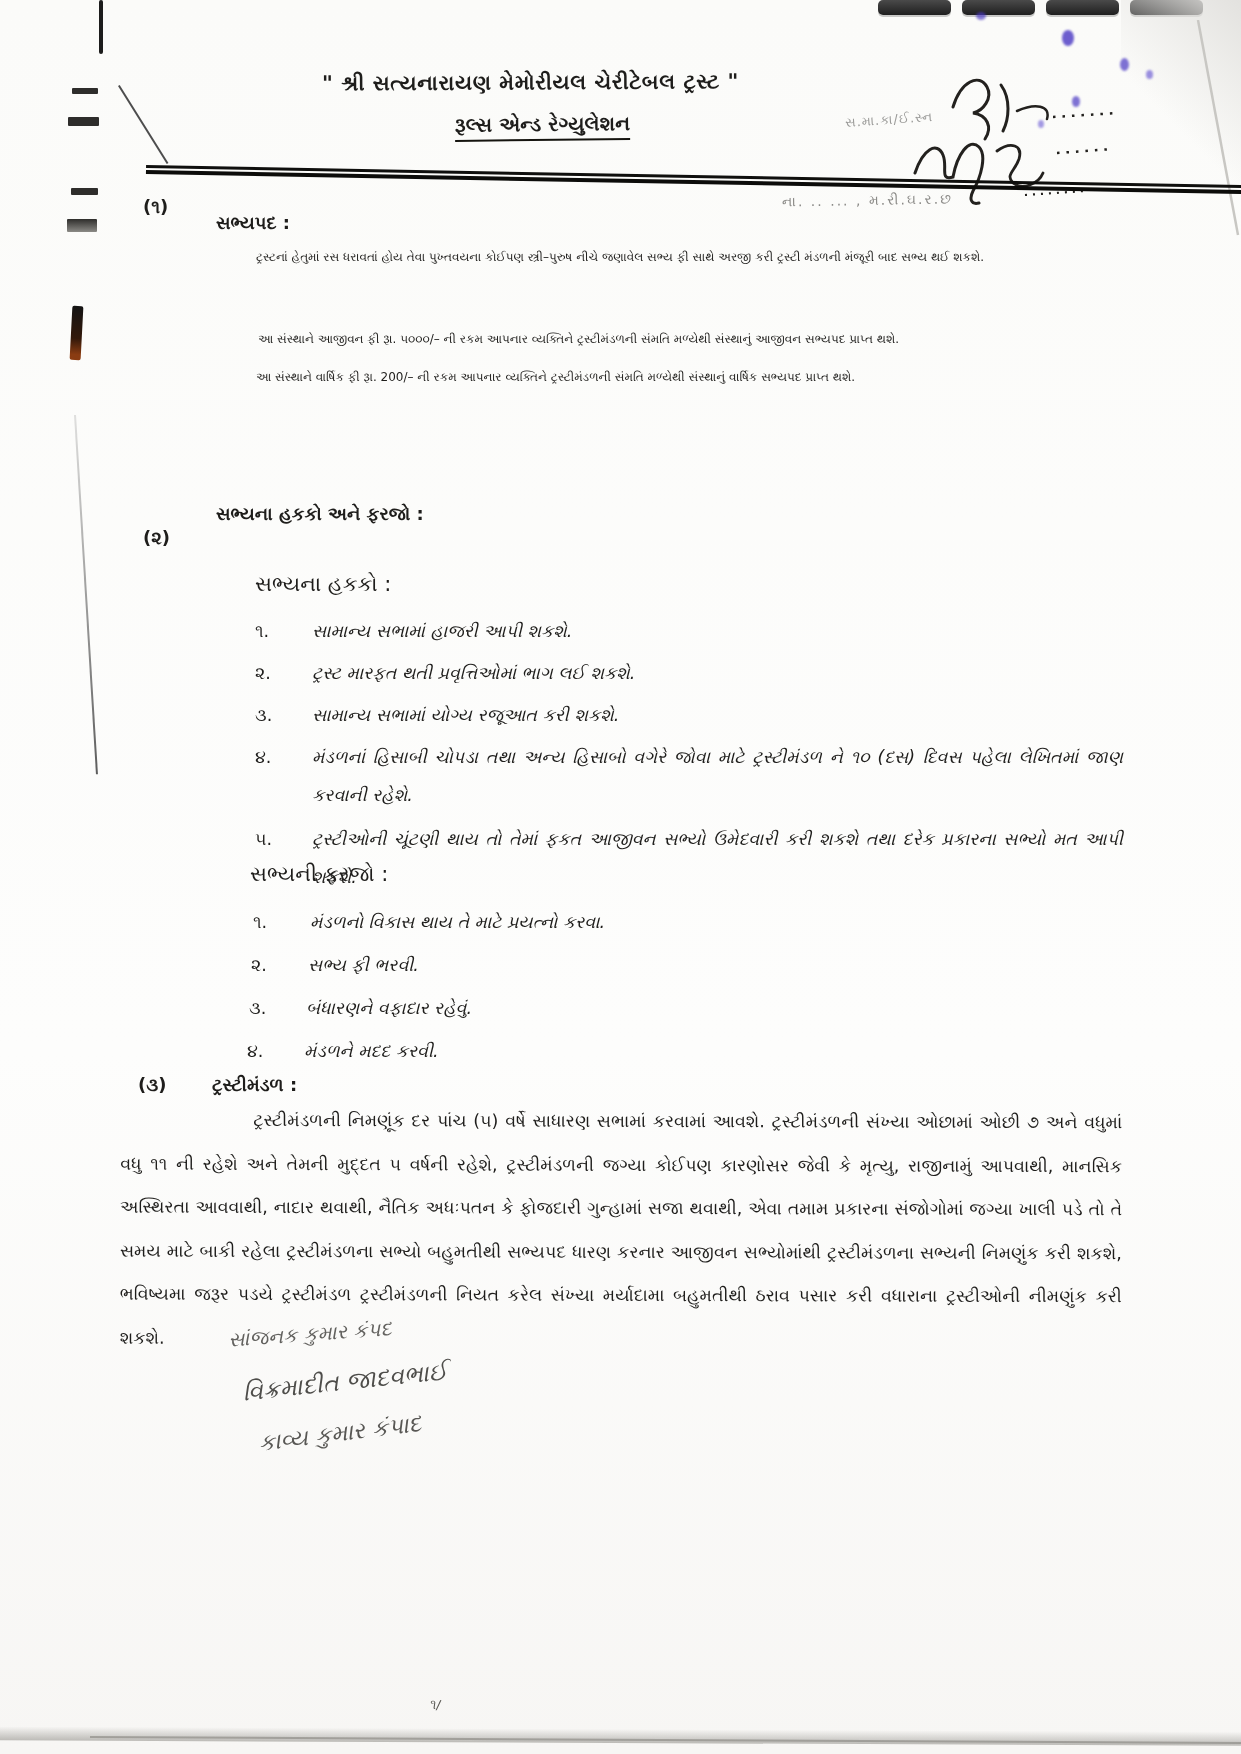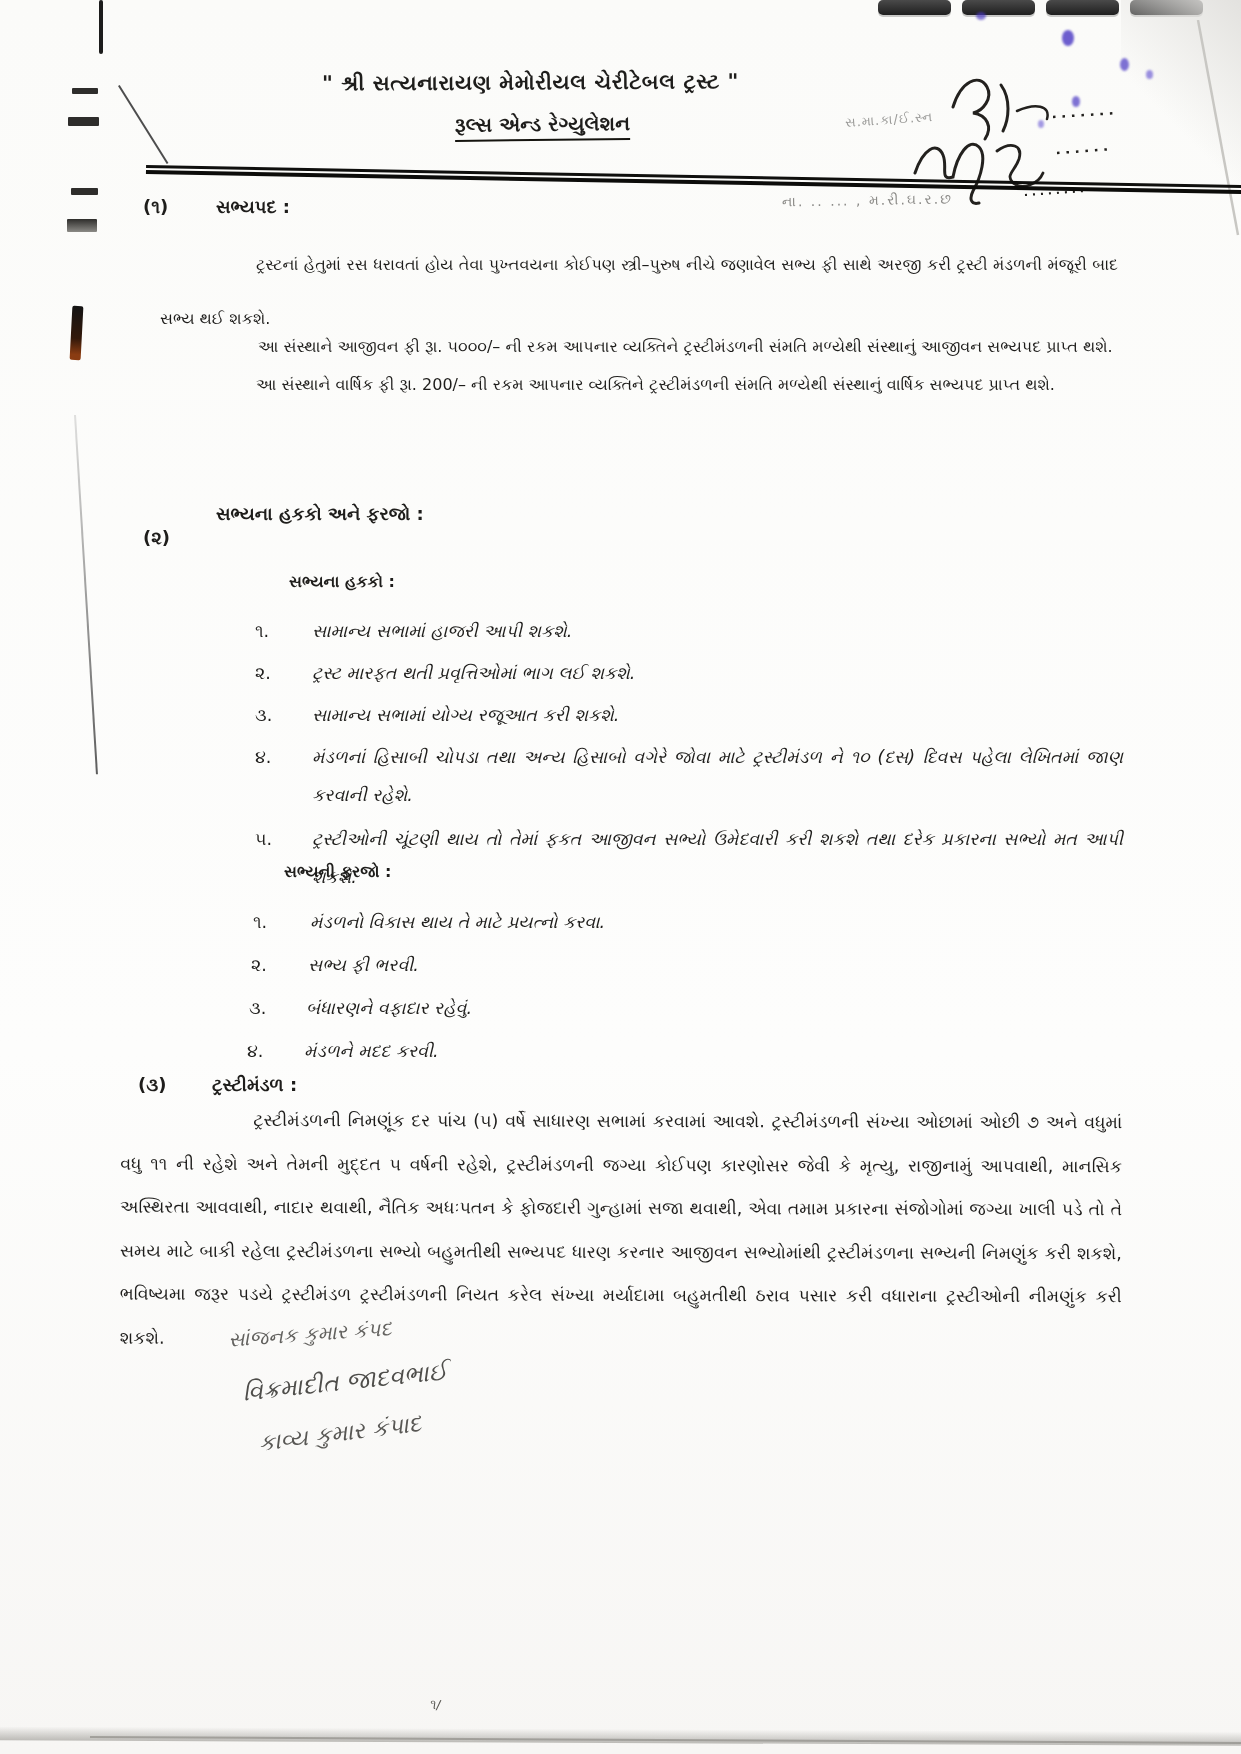--- a/index.html
+++ b/index.html
@@ -32,26 +32,26 @@
   .stamp-faint{position:absolute;left:845px;top:112px;font-size:13px;color:#8a8a88;opacity:.85;transform:rotate(-4deg);letter-spacing:1px;}
   .rule{position:absolute;left:146px;top:165px;width:1098px;transform:rotate(1.05deg);transform-origin:left center;}
   .rule .r1{height:3px;background:#0f0f0d;}
   .rule .r2{height:4px;background:#0c0c0a;margin-top:2px;}
   
   .ink-tr{position:absolute;left:905px;top:55px;}
   .faint-note{position:absolute;left:782px;top:192px;font-size:14px;color:#6f6e6b;opacity:.8;letter-spacing:2px;transform:rotate(-1deg);}
   
   .sec-head{position:absolute;font-weight:bold;font-size:18px;}
   .sec-num{position:absolute;font-weight:bold;font-size:18px;}
-  .para{position:absolute;font-size:16px;line-height:54px;text-align:justify;}
+  .para{position:absolute;font-size:12px;line-height:38px;text-align:justify;}
   .para.indent{text-indent:96px;}
   .item{position:absolute;display:flex;font-size:17.5px;line-height:38px;}
   .item .num{width:57px;flex:0 0 57px;}
   .item .txt{flex:1;text-align:justify;font-style:italic;}
-  .subhead{position:absolute;font-weight:bold;font-size:16px;margin-left:34px;}
+  .subhead{position:absolute;font-weight:normal;font-size:21px;}
   .s3para{position:absolute;left:120px;top:1100px;width:1002px;font-size:17.5px;line-height:43.5px;text-align:justify;text-indent:133px;transform:rotate(.15deg);}
   
   .sig{position:absolute;color:#3c3b38;font-family:"DejaVu Serif","Liberation Serif",serif;font-style:italic;}
   .sig1{left:228px;top:1322px;font-size:20px;transform:rotate(-4deg);opacity:.8;}
   .sig2{left:242px;top:1368px;font-size:24px;transform:rotate(-6deg);opacity:.9;}
   .sig3{left:258px;top:1420px;font-size:23px;transform:rotate(-7deg);opacity:.85;}
   .tinymark{position:absolute;left:430px;top:1697px;font-size:13px;color:#55544f;transform:rotate(8deg);}
 </style>
 </head>
 <body>
@@ -97,21 +97,21 @@
   <div class="smudge" style="left:1072px;top:96px;width:8px;height:11px;background:#4a38c4;opacity:.7"></div>
   <div class="smudge" style="left:1038px;top:120px;width:6px;height:8px;background:#5a48d0;opacity:.55"></div>
   <div class="smudge" style="left:976px;top:12px;width:10px;height:8px;background:#4a38c4;opacity:.65"></div>
 
   <div class="rule">
     <div class="r1"></div>
       <div class="r2"></div>
   </div>
 
   <div class="sec-num" style="left:143px;top:196px">(૧)</div>
-  <div class="sec-head" style="left:216px;top:196px">સભ્યપદ  :</div>
+  <div class="sec-head" style="left:216px;top:212px">સભ્યપદ  :</div>
   <div class="faint-note">ના.  .. ...  ,  મ.રી.ઘ.ર.છ</div>
 
   <div class="para indent" style="left:160px;top:238px;width:958px">ટ્રસ્ટનાં હેતુમાં રસ ધરાવતાં હોય તેવા પુખ્તવયના કોઈપણ સ્ત્રી–પુરુષ નીચે જણાવેલ સભ્ય ફી સાથે અરજી કરી ટ્રસ્ટી મંડળની મંજૂરી બાદ સભ્ય થઈ શકશે.</div>
   <div class="para" style="left:258px;top:320px;width:880px">આ સંસ્થાને આજીવન ફી રૂા. ૫૦૦૦/– ની રકમ આપનાર વ્યક્તિને ટ્રસ્ટીમંડળની સંમતિ મળ્યેથી સંસ્થાનું આજીવન સભ્યપદ પ્રાપ્ત થશે.</div>
   <div class="para" style="left:256px;top:358px;width:870px">આ સંસ્થાને વાર્ષિક ફી રૂા. 200/– ની રકમ આપનાર વ્યક્તિને ટ્રસ્ટીમંડળની સંમતિ મળ્યેથી સંસ્થાનું વાર્ષિક સભ્યપદ પ્રાપ્ત થશે.</div>
 
   <div class="sec-num" style="left:143px;top:527px">(૨)</div>
   <div class="sec-head" style="left:216px;top:503px">સભ્યના હકકો અને ફરજો      :</div>
 
   <div class="subhead" style="left:255px;top:572px">સભ્યના હકકો      :</div>

